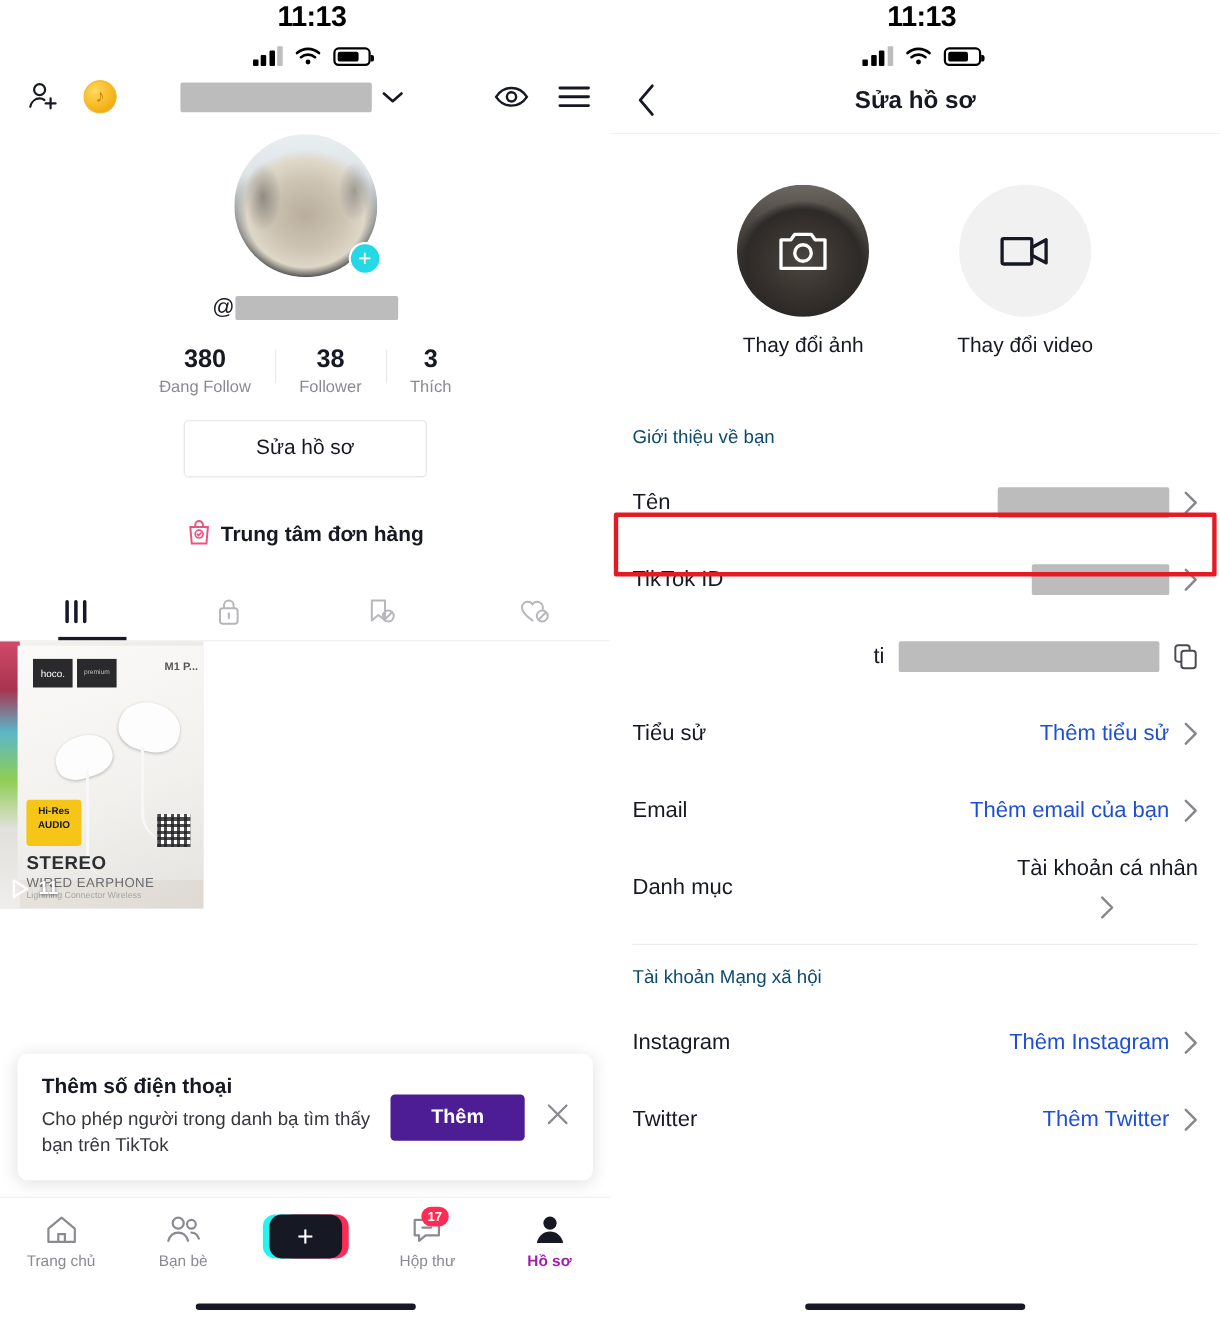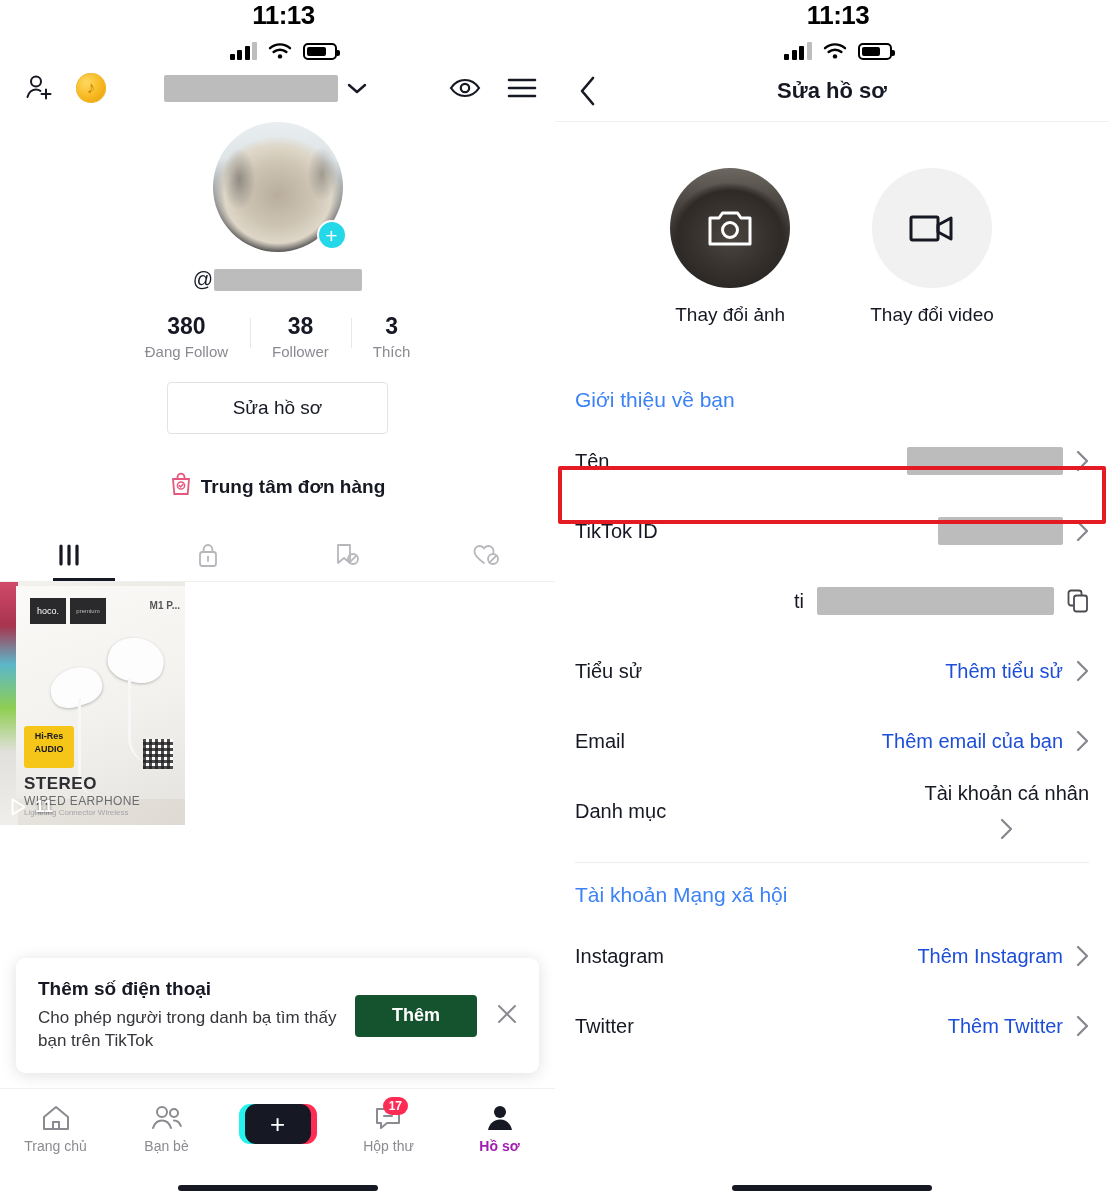--- a/index.html
+++ b/index.html
@@ -171,21 +171,21 @@
   
   .banner {
     position: absolute; left: 16px; right: 16px; bottom: 127px;
     background: #fff; border-radius: 9px; box-shadow: 0 2px 16px rgba(0,0,0,.13);
     padding: 20px 20px 20px 22px; display: flex; align-items: center;
   }
   .banner-text { flex: 1; padding-right: 10px; }
   .banner-title { font-size: 19px; font-weight: bold; color: #161823; }
   .banner-sub { font-size: 17px; color: #35363b; margin-top: 7px; line-height: 1.35; max-width: 300px; }
   .banner-cta {
-    background: #14532d; color: #fff; font-size: 18px; font-weight: bold;
+    background: #4c1d95; color: #fff; font-size: 18px; font-weight: bold;
     border: none; border-radius: 4px; width: 122px; height: 42px; cursor: pointer;
   }
   .banner-close { margin-left: 18px; cursor: pointer; }
 
   
   .bottom-nav {
     position: absolute; left: 0; right: 0; bottom: 0; height: 112px;
     background: #fff; border-top: 1px solid #f0f0f1;
     display: flex; align-items: flex-start; padding-top: 15px;
   }
@@ -228,21 +228,21 @@
     display: flex; align-items: center; justify-content: center; position: relative; overflow: hidden;
   }
   .media-photo {
     background:
       radial-gradient(ellipse 62% 56% at 50% 58%, #4c4641 0%, #39332f 45%, #2e2a27 70%, rgba(46,42,39,0) 82%),
       linear-gradient(180deg,#6d6761 0%,#4a4540 30%,#312d2a 70%,#26231f 100%);
   }
   .media-video { background: #f1f1f2; }
   .media-label { margin-top: 16px; font-size: 19px; color: #161823; }
 
-  .section-label { font-size: 21px; color: #3b82f6; padding: 0 20px; }
+  .section-label { font-size: 17px; color: #0c4a6e; padding: 0 20px; }
   .about-label { margin-top: 62px; }
   .social-label { margin-top: 20px; }
 
   .rows { margin-top: 14px; }
   .row {
     height: 70px; display: flex; align-items: center; padding: 0 20px; cursor: pointer;
   }
   .row-label { font-size: 20px; color: #161823; }
   .row-value {
     margin-left: auto; font-size: 20px; color: #1d4ed8;

